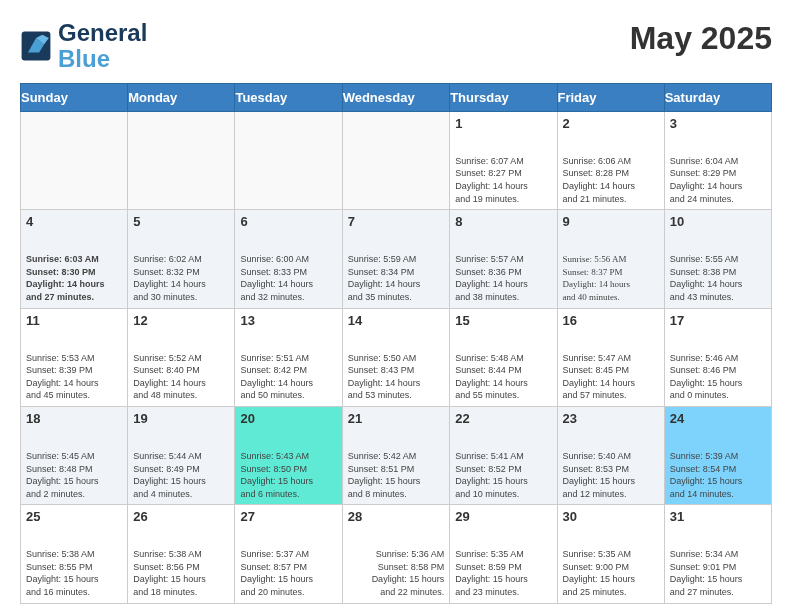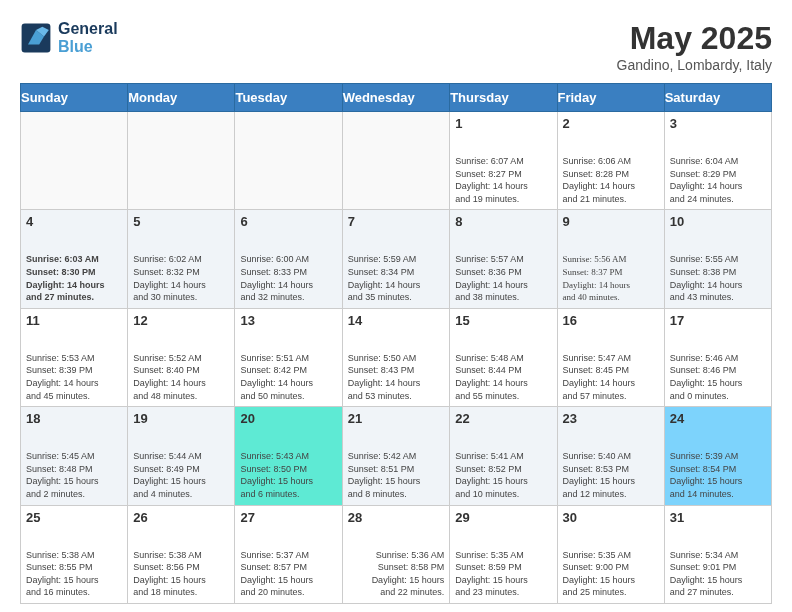--- a/index.html
+++ b/index.html
@@ -15,21 +15,21 @@
       justify-content: space-between;
       align-items: flex-start;
       margin-bottom: 10px;
     }
     .logo {
       display: flex;
       align-items: center;
       gap: 6px;
     }
     .logo-text {
-      font-size: 16px;
+      font-size: 24px;
       font-weight: bold;
       color: #1a3a5c;
       line-height: 1.1;
     }
     .logo-text span {
       color: #4a9fd4;
     }
     .logo-icon {
       width: 32px;
       height: 32px;
@@ -100,21 +100,20 @@
       <polygon points="10,28 20,10 30,18 24,28" fill="#4a9fd4"></polygon>
       <polygon points="20,10 30,18 36,10 28,6" fill="#6ab8e8"></polygon>
     </svg>
     <div class="logo-text">
       <div>General</div>
       <div><span>Blue</span></div>
     </div>
   </div>
   <div class="title-block">
     <div class="month-title">May 2025</div>
-    <div class="location">Gandino, Lombardy, Italy</div>
   </div>
 </div>
 
 <table class="calendar">
   <thead>
     <tr>
     <th>Sunday</th>
         <th>Monday</th>
         <th>Tuesday</th>
         <th>Wednesday</th>

